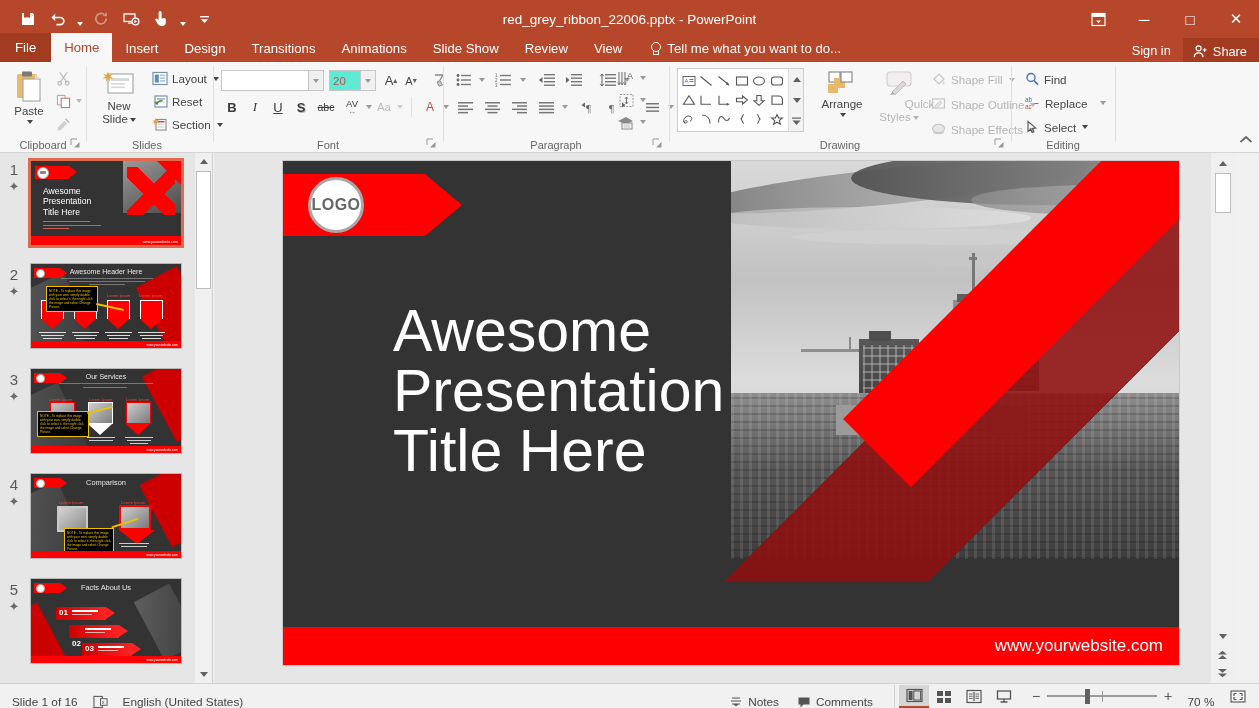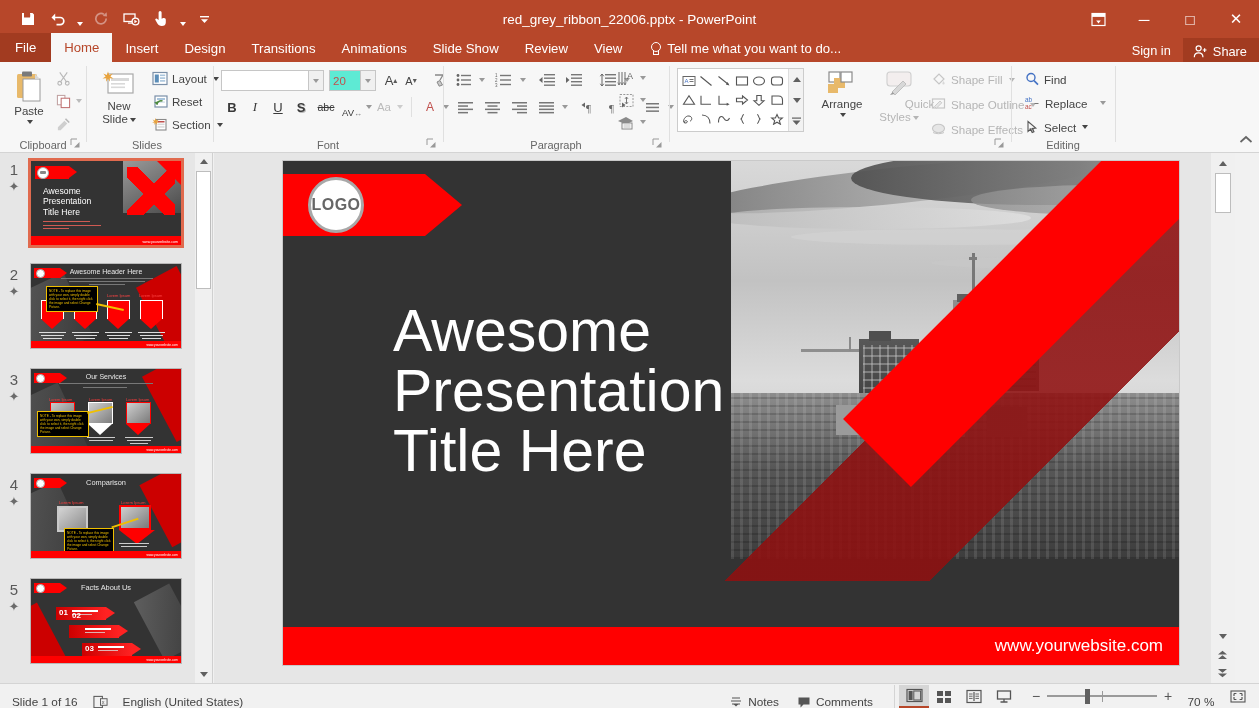--- a/index.html
+++ b/index.html
@@ -353,21 +353,21 @@
             </svg>
         </div>
       </div>
       <div style="position:absolute;left:7px;top:35px;display:flex;align-items:center;gap:1px;">
         <div class="iconbtn" style="font-weight:bold;font-size:13px;color:#3a3a3a;">B</div>
         <div class="iconbtn" style="font-style:italic;font-size:13px;font-family:'Liberation Serif',serif;color:#3a3a3a;">I</div>
         <div class="iconbtn" style="text-decoration:underline;font-size:13px;color:#3a3a3a;">U</div>
         <div class="iconbtn" style="font-size:13px;font-weight:bold;color:#3a3a3a;text-shadow:1px 1px 0 #bbb;">S</div>
         <div class="iconbtn" style="width:26px;font-size:10.5px;text-decoration:line-through;color:#3a3a3a;">abc</div>
         <div style="display:flex;align-items:center;">
-          <div class="iconbtn" style="width:24px;flex-direction:row;align-items:flex-end;">
+          <div class="iconbtn" style="width:24px;flex-direction:column;">
             <span style="font-size:9.5px;line-height:9px;color:#3a3a3a;">AV</span>
             <span style="font-size:8px;line-height:7px;color:#777;">↔</span>
           </div>
           <span class="caret-d" style="color:#999;"></span>
         </div>
         <div style="display:flex;align-items:center;">
           <div class="iconbtn dis" style="width:22px;font-size:11.5px;">Aa</div>
           <span class="caret-d" style="color:#ccc;"></span>
         </div>
         <div style="display:flex;align-items:center;margin-left:7px;border-left:1px solid #e0e0e0;padding-left:7px;">
@@ -699,20 +699,21 @@
         <div class="smallbtn dis">
           <svg width="16" height="15" viewBox="0 0 16 15">
               <ellipse cx="7.5" cy="6.5" rx="6" ry="4.2" fill="#e6e6e6" stroke="#c6c6c6" stroke-width="1.1"></ellipse>
               <path d="M2 10.5c2 1.6 9 1.6 11 0" fill="none" stroke="#c6c6c6" stroke-width="1"></path>
             </svg>
           <span>Shape Effects</span>
           <span class="caret-d"></span>
         </div>
       </div>
 
+      <div class="rgroup-label">Drawing</div>
       <div class="dlg-launcher">
         <svg width="11" height="11" viewBox="0 0 11 11">
             <path d="M1 1h6M1 1v6" stroke="#999" stroke-width="1"></path>
             <path d="M9.5 9.5 4 9.5 9.5 4z" fill="#999"></path>
           </svg>
       </div>
     </div>
     <div class="rgroup-sep" style="left:1011px;"></div>
 
     <div class="rgroup" style="left:1012px; width:102px;">
@@ -925,21 +926,21 @@
         <div style="position:absolute;left:5px;top:4.5px;width:9px;height:9px;border-radius:50%;background:#fff;border:1px solid #aaa;"></div>
         <div style="position:absolute;left:0;top:4px;width:100%;text-align:center;color:#e8e8e8;font-size:7.4px;">Facts About Us</div>
 
         <div style="position:absolute;left:25px;top:28px;width:50px;height:13px;background:linear-gradient(90deg,#cc0000,#ff2222);"></div>
         <div style="position:absolute;left:75px;top:28px;width:0;height:0;border-top:6.5px solid transparent;border-bottom:6.5px solid transparent;border-left:9px solid #ff2222;"></div>
         <div style="position:absolute;left:28px;top:29px;color:#fff;font-size:8px;font-weight:bold;">01</div>
         <div style="position:absolute;left:41px;top:31px;width:26px;height:1.6px;background:#fff;"></div>
         <div style="position:absolute;left:41px;top:35px;width:20px;height:1px;background:#e0b0b0;"></div>
         <div style="position:absolute;left:38px;top:46px;width:50px;height:13px;background:linear-gradient(90deg,#cc0000,#ff2222);"></div>
         <div style="position:absolute;left:88px;top:46px;width:0;height:0;border-top:6.5px solid transparent;border-bottom:6.5px solid transparent;border-left:9px solid #ff2222;"></div>
-        <div style="position:absolute;left:41px;top:32px;color:#fff;font-size:8px;font-weight:bold;">02</div>
+        <div style="position:absolute;left:41px;top:60px;color:#fff;font-size:8px;font-weight:bold;">02</div>
         <div style="position:absolute;left:54px;top:49px;width:26px;height:1.6px;background:#fff;"></div>
         <div style="position:absolute;left:54px;top:53px;width:20px;height:1px;background:#e0b0b0;"></div>
         <div style="position:absolute;left:51px;top:64px;width:50px;height:13px;background:linear-gradient(90deg,#cc0000,#ff2222);"></div>
         <div style="position:absolute;left:101px;top:64px;width:0;height:0;border-top:6.5px solid transparent;border-bottom:6.5px solid transparent;border-left:9px solid #ff2222;"></div>
         <div style="position:absolute;left:54px;top:65px;color:#fff;font-size:8px;font-weight:bold;">03</div>
         <div style="position:absolute;left:67px;top:67px;width:26px;height:1.6px;background:#fff;"></div>
         <div style="position:absolute;left:67px;top:71px;width:20px;height:1px;background:#e0b0b0;"></div>
         <div style="position:absolute;left:0;bottom:0;width:100%;height:7px;background:#ff0000;"></div>
         <div style="position:absolute;right:3px;bottom:1px;color:#fff;font-size:3.2px;">www.yourwebsite.com</div>
       </div>

